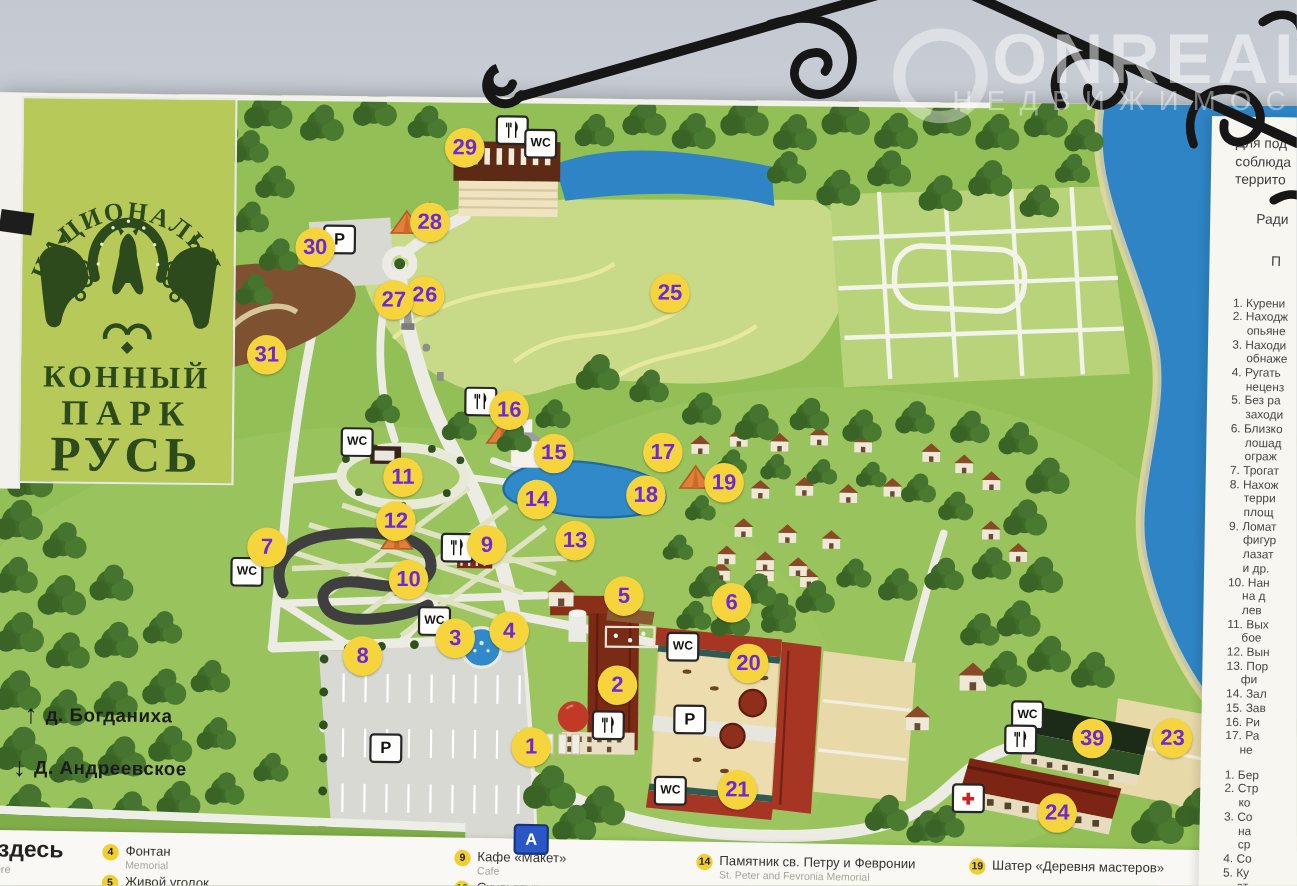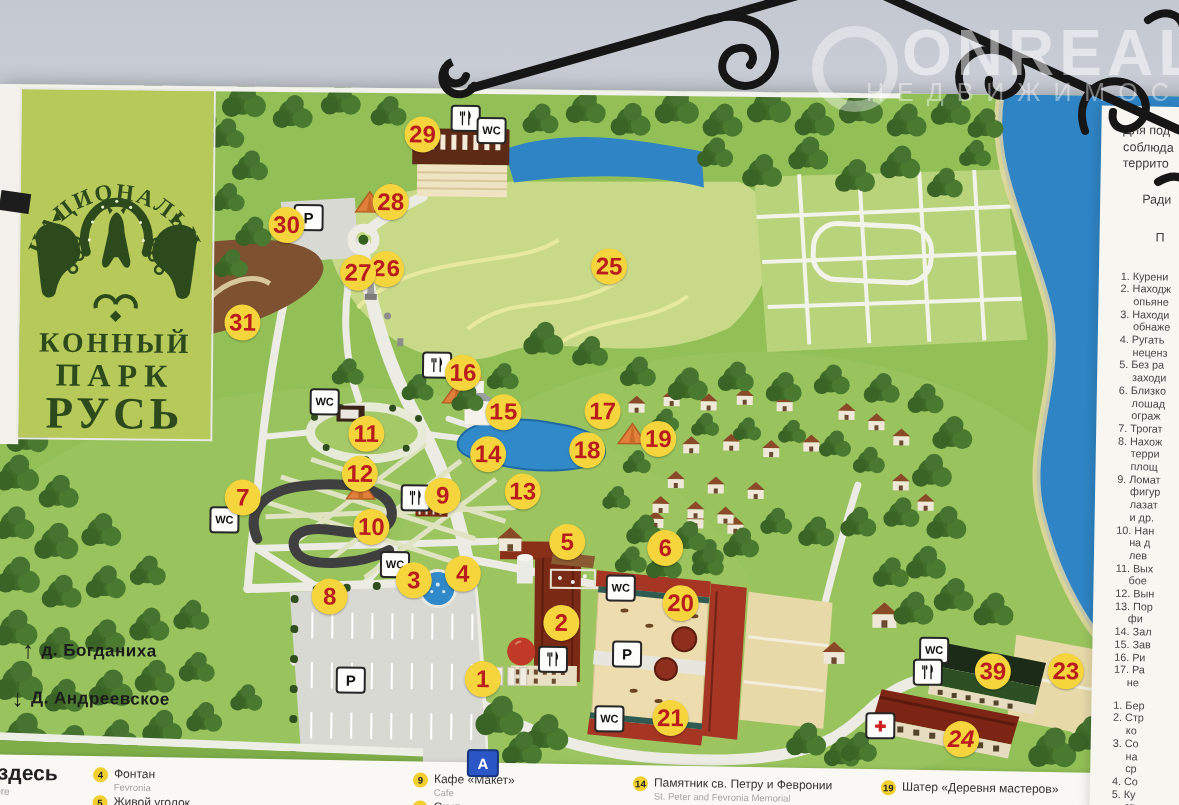--- a/index.html
+++ b/index.html
@@ -8,21 +8,21 @@
        font-family:"Liberation Sans",sans-serif;}
   .iron{position:absolute;left:0;top:0;z-index:30;pointer-events:none}
   .board{position:absolute;left:0;top:84px;width:1200px;height:780px;background:#f2f1ec;
          transform:rotate(0.6deg);transform-origin:0 0;box-shadow:0 0 20px rgba(0,0,0,.3)}
   #mapsvg{position:absolute;left:0;top:0}
   .topstrip{position:absolute;left:0;top:0;width:900px;height:5px;background:#f2f1ec;z-index:8}
   .logo-frame{position:absolute;left:0;top:0;width:22px;height:360px;background:#f2f1ec;z-index:8}
   .logo{position:absolute;left:22px;top:5px;width:192px;height:348px;background:#b7c958;z-index:9;
         outline:2px solid #e9e9e1}
   .marker{position:absolute;width:36px;height:36px;margin:-18px 0 0 -18px;border-radius:50%;
-          background:#f6d53c;color:#b91c1c;font-weight:bold;font-size:24px;display:flex;
+          background:#f6d53c;color:#6d28d9;font-weight:bold;font-size:20px;display:flex;
           align-items:center;justify-content:center;z-index:12;box-shadow:0 1px 2px rgba(0,0,0,.3)}
   .sign{position:absolute;min-width:22px;height:23px;margin:-12px 0 0 -13px;background:#fdfdfb;
         border:2px solid #262626;border-radius:4px;color:#111;font-weight:bold;font-size:11px;
         display:flex;align-items:center;justify-content:center;z-index:11;padding:0 2px;line-height:1}
   .sign.bus{background:#2a56c6;color:#fff;border-color:#17357e;font-size:15px;width:24px;height:24px}
   .sign.med{color:#cc2222;font-size:14px}
   .sign.p{font-size:15px}
   .village{position:absolute;color:#1b1b1b;font-size:17px;font-weight:bold;letter-spacing:.5px;z-index:9;
            white-space:nowrap;display:flex;align-items:center}
   .village .arr{font-weight:normal;margin-right:7px;font-size:24px;line-height:0}
@@ -543,21 +543,21 @@
       <div class="marker" style="left: 492px; top: 365px;">14</div>
       <div class="marker" style="left: 507px; top: 323px; font-family: Liberation Mono, monospace;">15</div>
       <div class="marker" style="left: 466px; top: 284px;">16</div>
       <div class="marker" style="left: 606px; top: 321px;">17</div>
       <div class="marker" style="left: 591px; top: 360px;">18</div>
       <div class="marker" style="left: 662px; top: 348px;">19</div>
       <div class="marker" style="left: 686px; top: 512px;">20</div>
       <div class="marker" style="left: 677px; top: 627px;">21</div>
       <div class="marker" style="left: 999px; top: 577px;">39</div>
       <div class="marker" style="left: 1072px; top: 576px;">23</div>
-      <div class="marker" style="left: 968px; top: 645px; font-style: italic;">24</div>
+      <div class="marker" style="left: 968px; top: 645px;">24</div>
       <div class="marker" style="left: 611px; top: 176px;">25</div>
       <div class="marker" style="left: 388px; top: 181px; font-family: Liberation Mono, monospace;">26</div>
       <div class="marker" style="left: 360px; top: 185px;">27</div>
       <div class="marker" style="left: 392px; top: 114px;">28</div>
       <div class="marker" style="left: 423px; top: 46px;">29</div>
       <div class="marker" style="left: 288px; top: 138px;">30</div>
       <div class="marker" style="left: 245px; top: 236px;">31</div>
       <div class="sign fork" style="left: 464px; top: 28px;">
         <svg viewBox="0 0 22 26" width="14" height="17">
           <g stroke="#111" stroke-width="2" fill="none" stroke-linecap="round">
@@ -620,21 +620,21 @@
       </div>
     </div>
 
   <div class="legend" id="legend">
     <div class="here-ru">Вы здесь</div>
     <div class="here-en">You are here</div>
   <div class="litem" style="left: 190px; top: 10px;">
         <span class="lnum">4</span>
         <span>
           <div class="lru">Фонтан</div>
-          <div class="len">Fevronia</div>
+          <div class="len">Memorial</div>
         </span>
       </div>
       <div class="litem" style="left: 190px; top: 38px;">
         <span class="lnum">5</span>
         <span>
           <div class="lru">Живой уголок</div>
         </span>
       </div>
       <div class="litem" style="left: 510px; top: 10px;">
         <span class="lnum">9</span>

